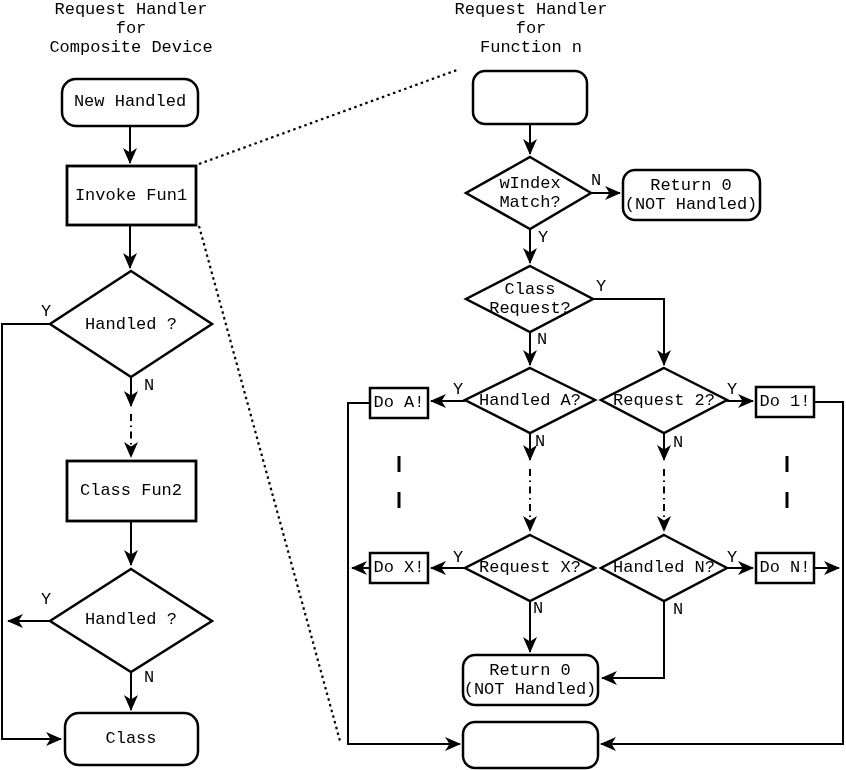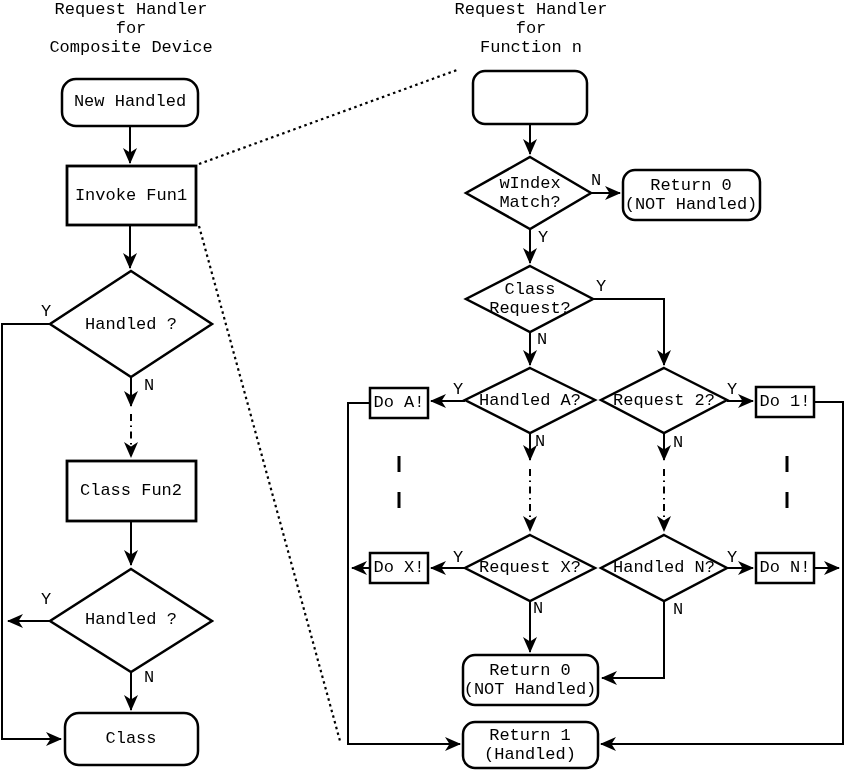--- a/index.html
+++ b/index.html
@@ -119,22 +119,20 @@
   <div class="lbl" style="left:530px;top:401px">Handled A?</div>
   <div class="lbl" style="left:664px;top:401px">Request 2?</div>
   <div class="lbl" style="left:399px;top:403px">Do A!</div>
   <div class="lbl" style="left:785px;top:402px">Do 1!</div>
   <div class="lbl" style="left:530px;top:568px">Request X?</div>
   <div class="lbl" style="left:664px;top:568px">Handled N?</div>
   <div class="lbl" style="left:399px;top:568px">Do X!</div>
   <div class="lbl" style="left:785px;top:568px">Do N!</div>
   <div class="lbl" style="left:530px;top:680px">Return 0
 (NOT Handled)</div>
-  <div class="lbl" style="left:530px;top:745px">Return 1
-(Handled)</div>
 
   <div class="lbl yn" style="left:46px;top:312px">Y</div>
   <div class="lbl yn" style="left:149px;top:386px">N</div>
   <div class="lbl yn" style="left:46px;top:600px">Y</div>
   <div class="lbl yn" style="left:149px;top:678px">N</div>
   <div class="lbl yn" style="left:596px;top:181px">N</div>
   <div class="lbl yn" style="left:543px;top:238px">Y</div>
   <div class="lbl yn" style="left:601px;top:287px">Y</div>
   <div class="lbl yn" style="left:542px;top:340px">N</div>
   <div class="lbl yn" style="left:458px;top:390px">Y</div>

